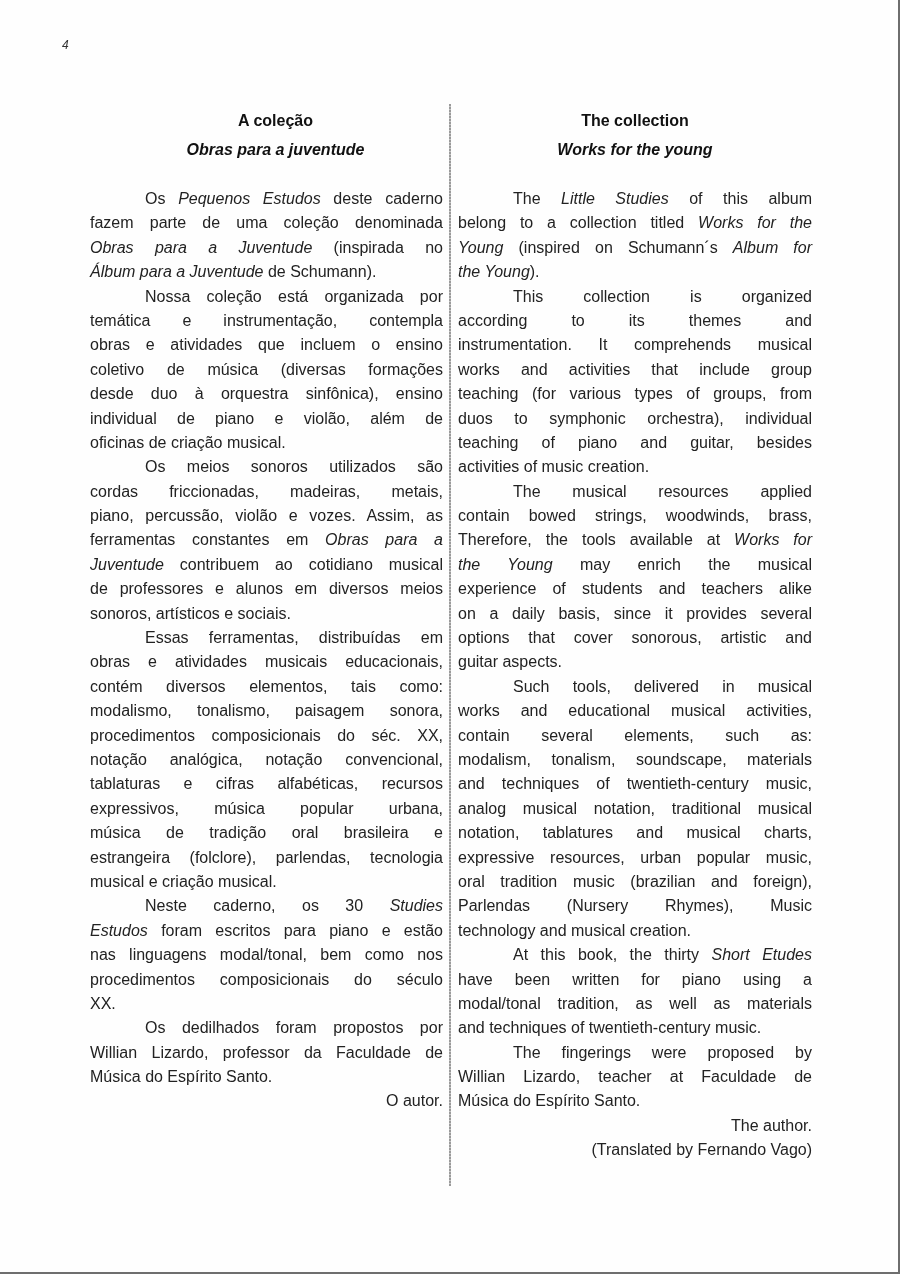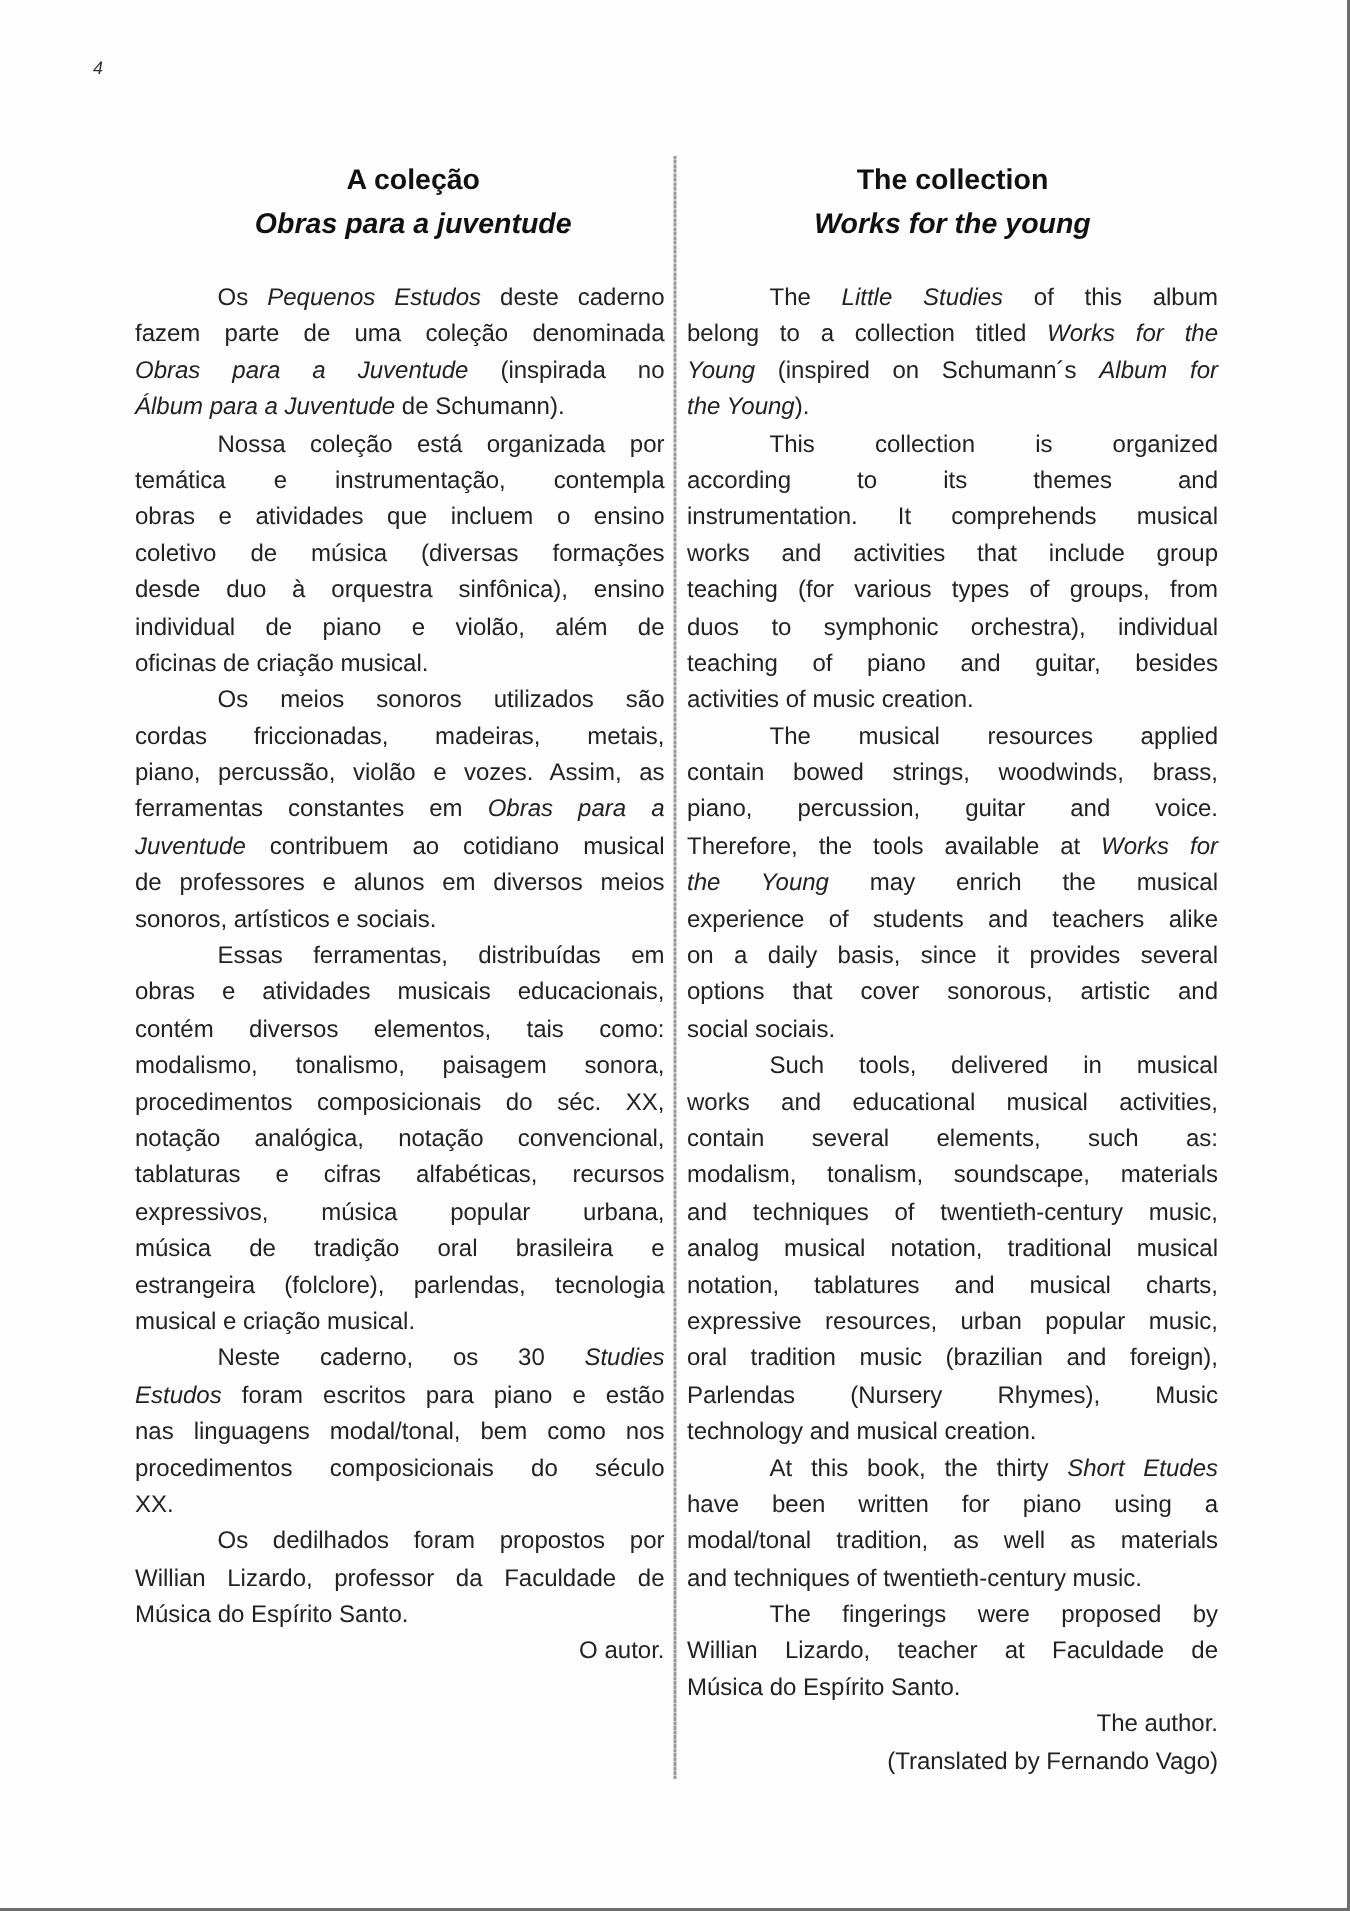--- a/index.html
+++ b/index.html
@@ -17,21 +17,21 @@
     font-size: 12px; font-style: italic; color: #333;
   }
   .divider {
     position: absolute; left: 449px; top: 104px; width: 2px; height: 1082px;
     background: repeating-linear-gradient(to bottom, #9a9a9a 0 2px, #c8c8c8 2px 3px);
   }
   .column { position: absolute; top: 106px; }
   .col-left { left: 90px; width: 353px; }
   .col-right { left: 458px; width: 354px; }
   .heading {
-    text-align: center; font-weight: bold; font-size: 19px; line-height: 29px;
+    text-align: center; font-weight: bold; font-size: 16px; line-height: 29px;
     color: #111;
   }
   .heading .sub { font-style: italic; }
   .col-left .heading { padding-left: 18px; }
   .col-right .heading { padding-left: 0; }
   .body-text { margin-top: 23px; font-size: 16px; color: #222; }
   .line {
     height: 24.4px; line-height: 24.4px; white-space: nowrap;
     text-align: justify; text-align-last: justify;
   }
@@ -125,27 +125,26 @@
           <div class="line"><span>instrumentation. It comprehends musical</span></div>
           <div class="line"><span>works and activities that include group</span></div>
           <div class="line"><span>teaching (for various types of groups, from</span></div>
           <div class="line"><span>duos to symphonic orchestra), individual</span></div>
           <div class="line"><span>teaching of piano and guitar, besides</span></div>
           <div class="line last"><span>activities of music creation.</span></div>
         </div>
         <div>
           <div class="line indent"><span>The musical resources applied</span></div>
           <div class="line"><span>contain bowed strings, woodwinds, brass,</span></div>
-          <div class="line"><span>piano, percussion, guitar and voice.</span></div>
           <div class="line"><span>Therefore, the tools available at </span><em>Works for</em></div>
           <div class="line"><em>the Young</em><span> may enrich the musical</span></div>
           <div class="line"><span>experience of students and teachers alike</span></div>
           <div class="line"><span>on a daily basis, since it provides several</span></div>
           <div class="line"><span>options that cover sonorous, artistic and</span></div>
-          <div class="line last"><span>social sociais.</span></div>
+          <div class="line last"><span>guitar aspects.</span></div>
         </div>
         <div>
           <div class="line indent"><span>Such tools, delivered in musical</span></div>
           <div class="line"><span>works and educational musical activities,</span></div>
           <div class="line"><span>contain several elements, such as:</span></div>
           <div class="line"><span>modalism, tonalism, soundscape, materials</span></div>
           <div class="line"><span>and techniques of twentieth-century music,</span></div>
           <div class="line"><span>analog musical notation, traditional musical</span></div>
           <div class="line"><span>notation, tablatures and musical charts,</span></div>
           <div class="line"><span>expressive resources, urban popular music,</span></div>

